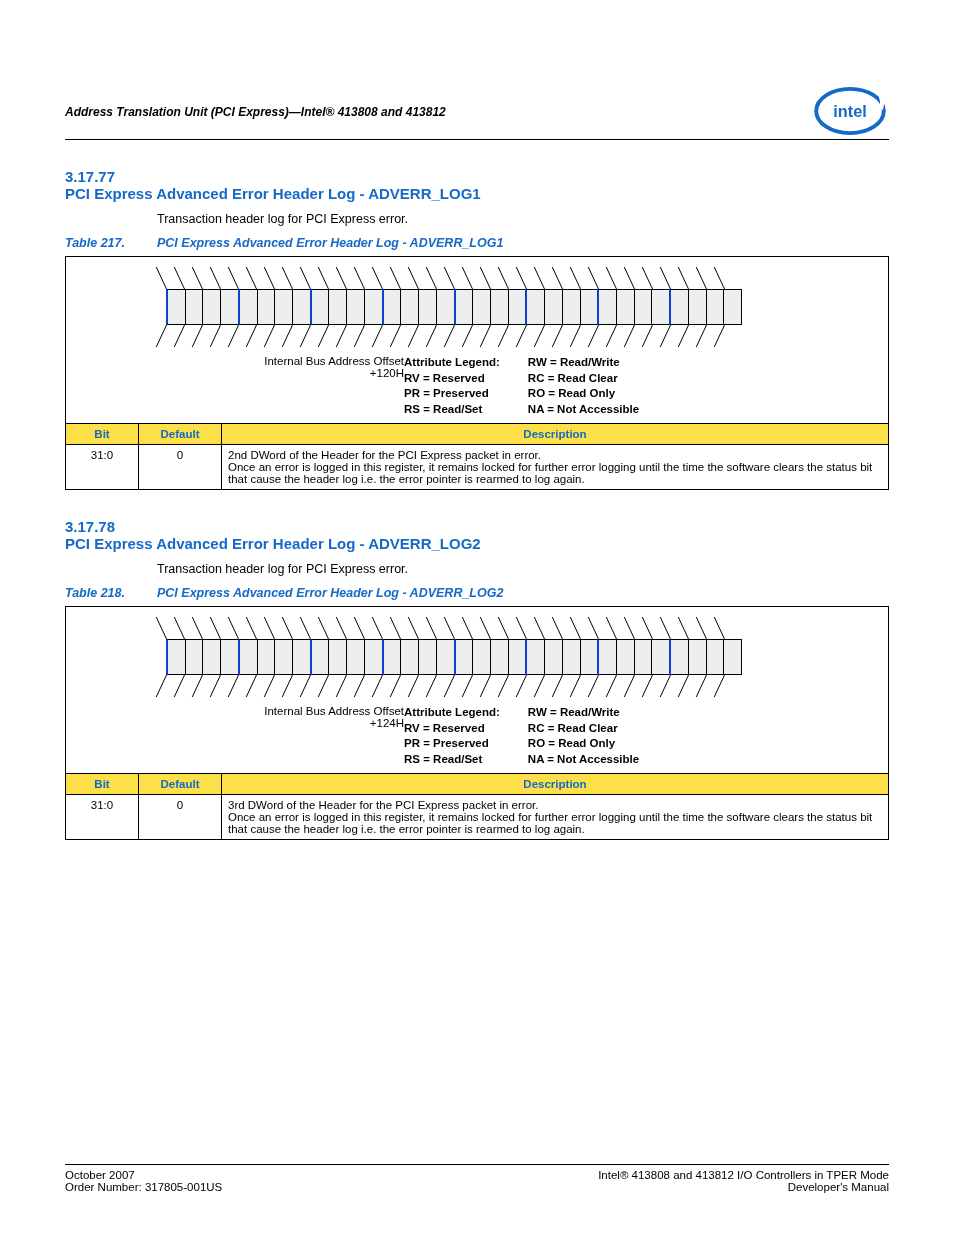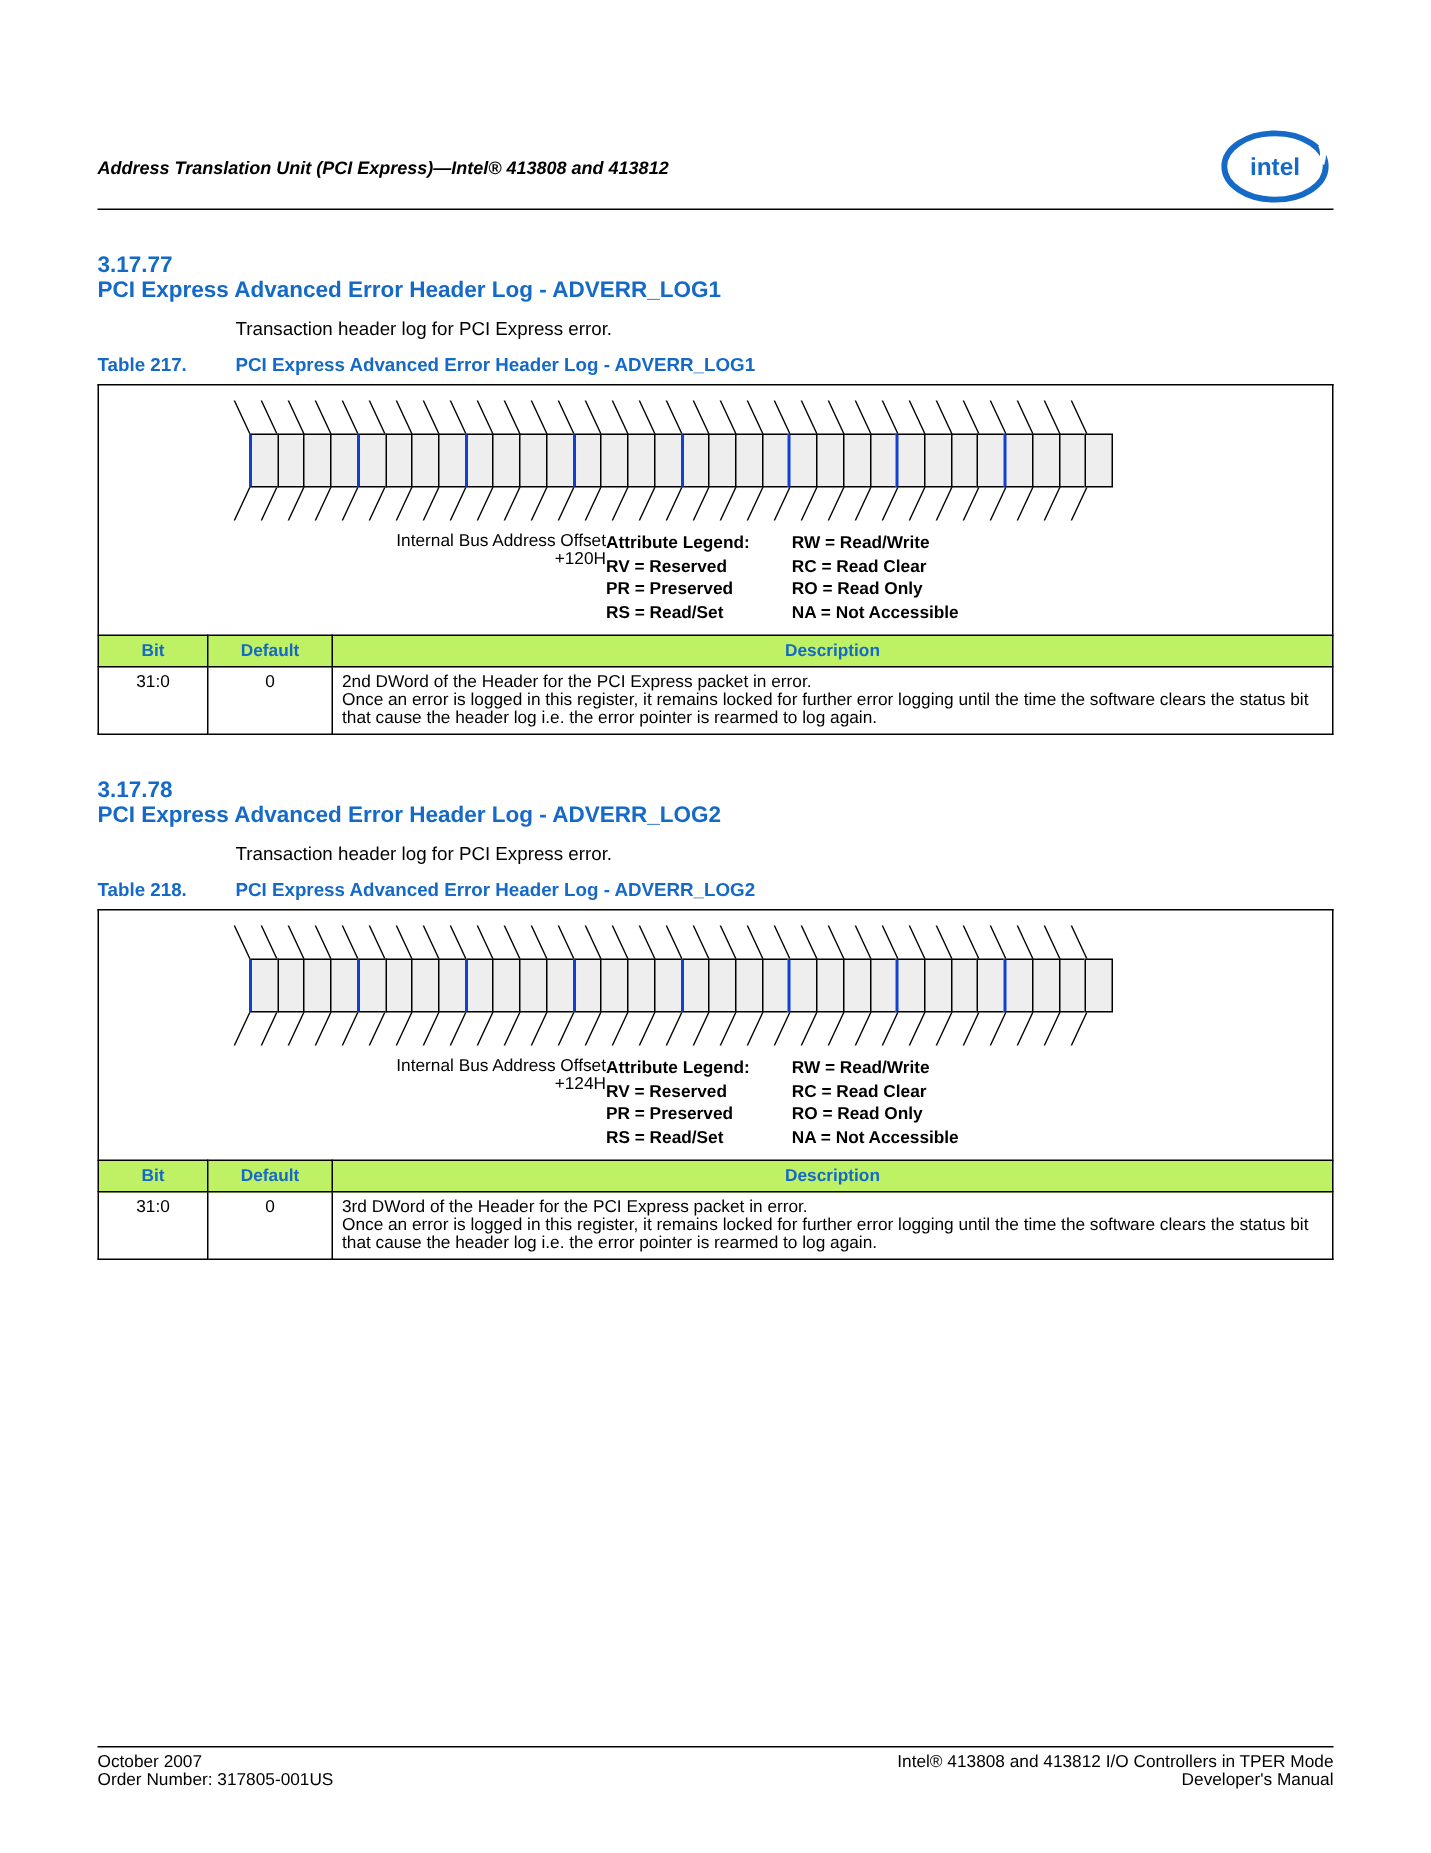--- a/index.html
+++ b/index.html
@@ -56,20 +56,21 @@
     margin: 10px 0 10px 92px;
     font-size: 12.5px;
   }
   .tbl-caption {
     color: #1569c7;
     font-weight: bold;
     font-size: 12.5px;
     display: flex;
     margin-top: 6px;
     margin-bottom: 6px;
+    font-style: italic;
   }
   .tbl-num { width: 92px; flex-shrink:0; }
   .diagram-wrap {
     border: 1px solid #000;
     border-bottom: none;
     padding: 10px 8px 6px 8px;
   }
   .bits-row {
     margin-left: 92px;
     margin-bottom: 6px;
@@ -128,21 +129,21 @@
     border-collapse: collapse;
     width: 100%;
     font-size: 11.5px;
   }
   table.reg th {
     color: #1569c7;
     font-weight: bold;
     border: 1px solid #000;
     padding: 4px 6px;
     text-align: center;
-    background:#bef264;
+    background:#fde047;
   }
   table.reg td {
     border: 1px solid #000;
     padding: 4px 6px;
     vertical-align: top;
   }
   table.reg td.c { text-align: center; }
   .footer {
     position: absolute;
     left: 65px; right: 65px;

